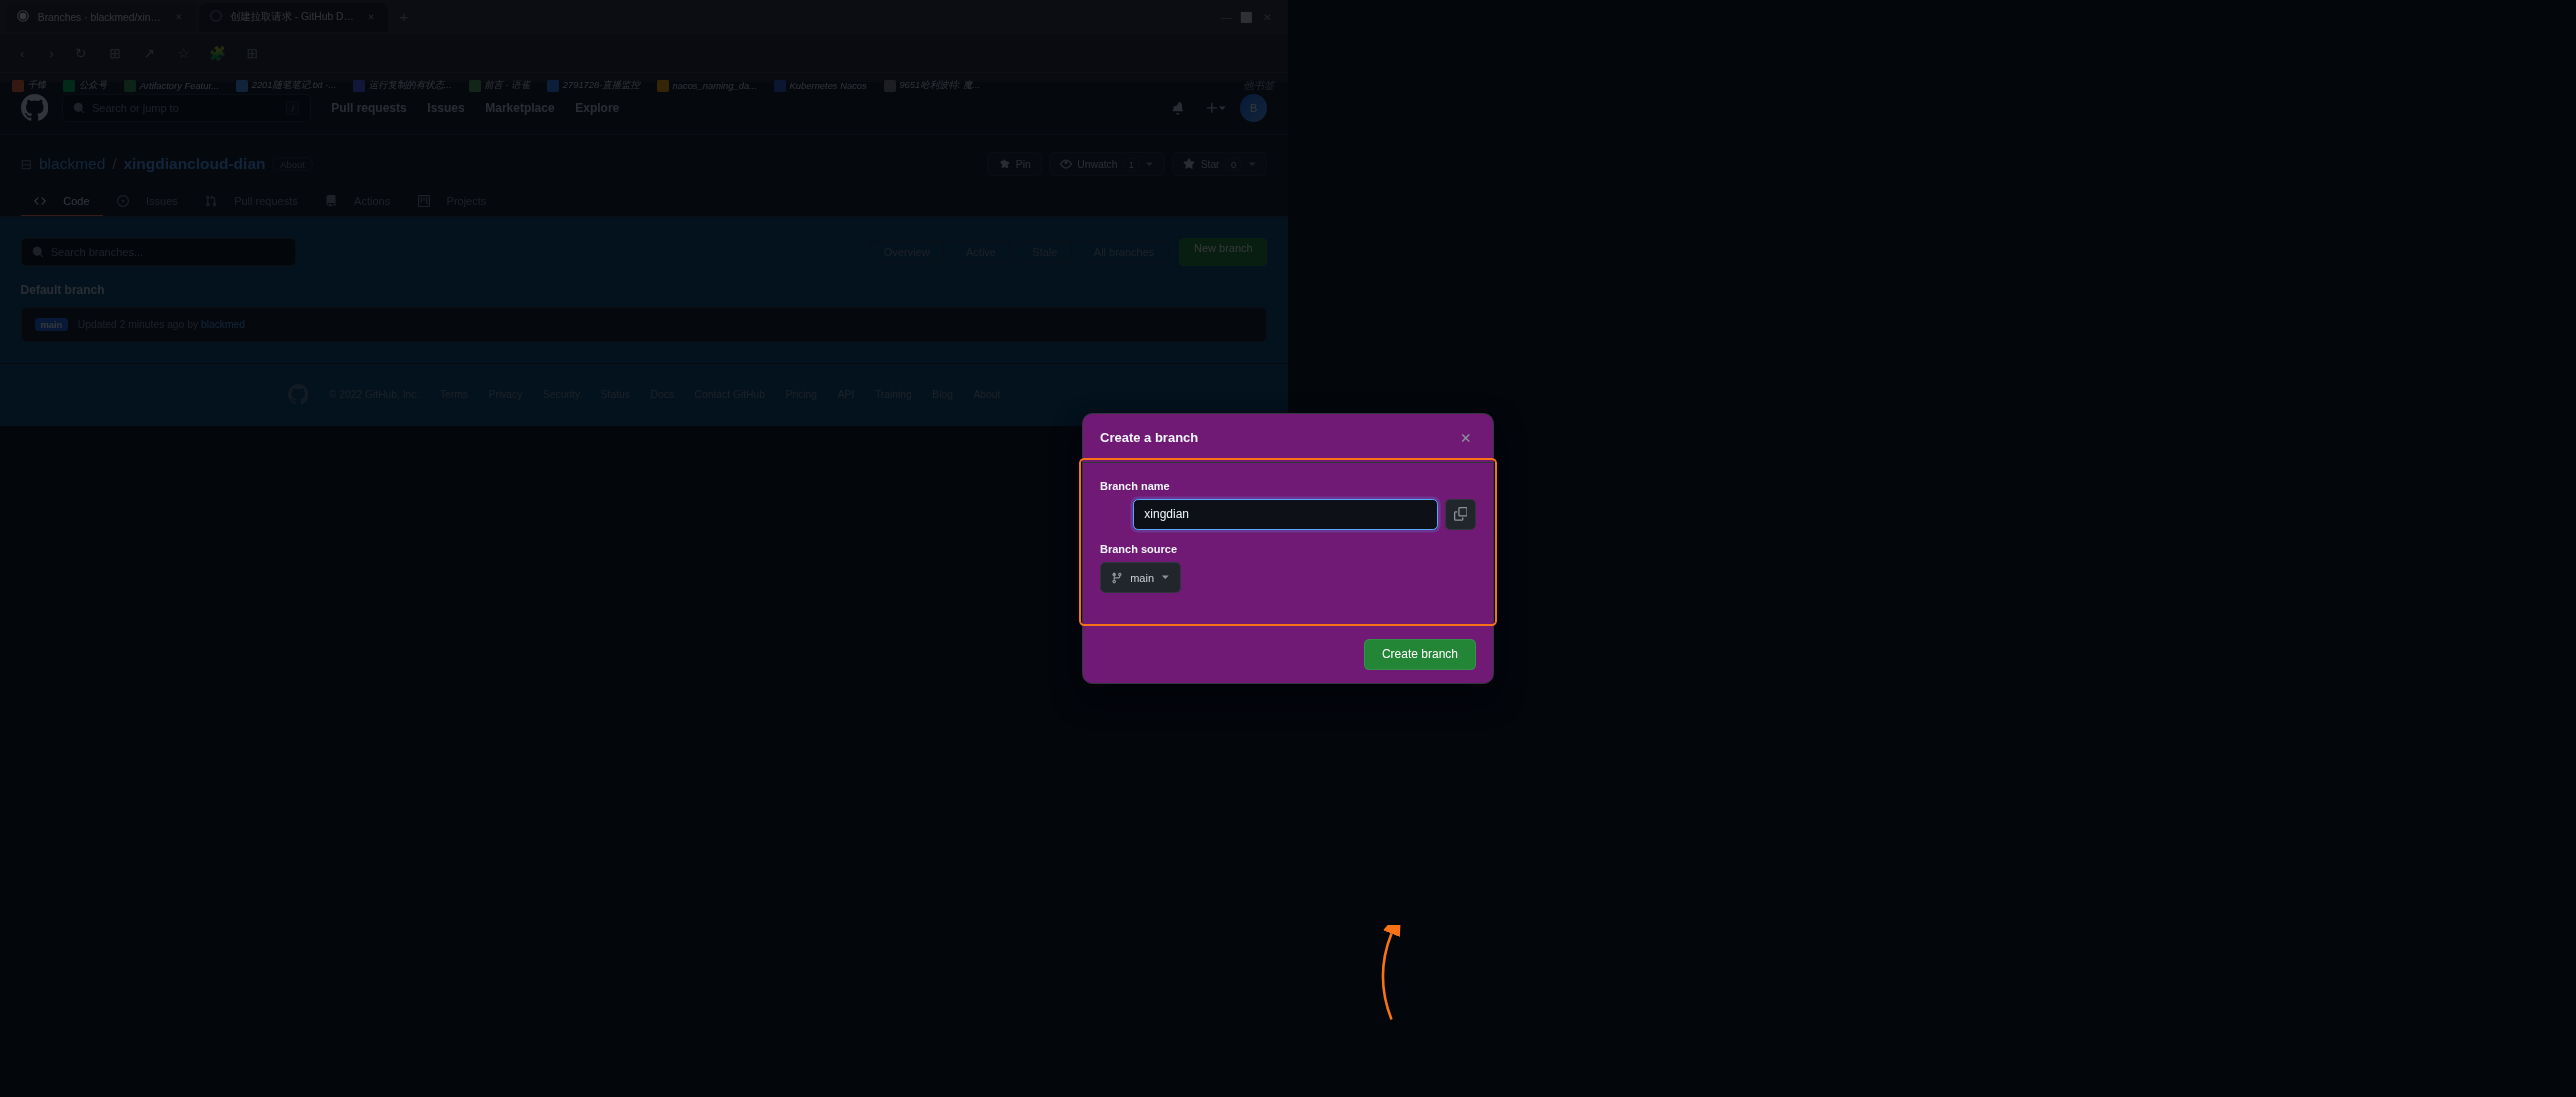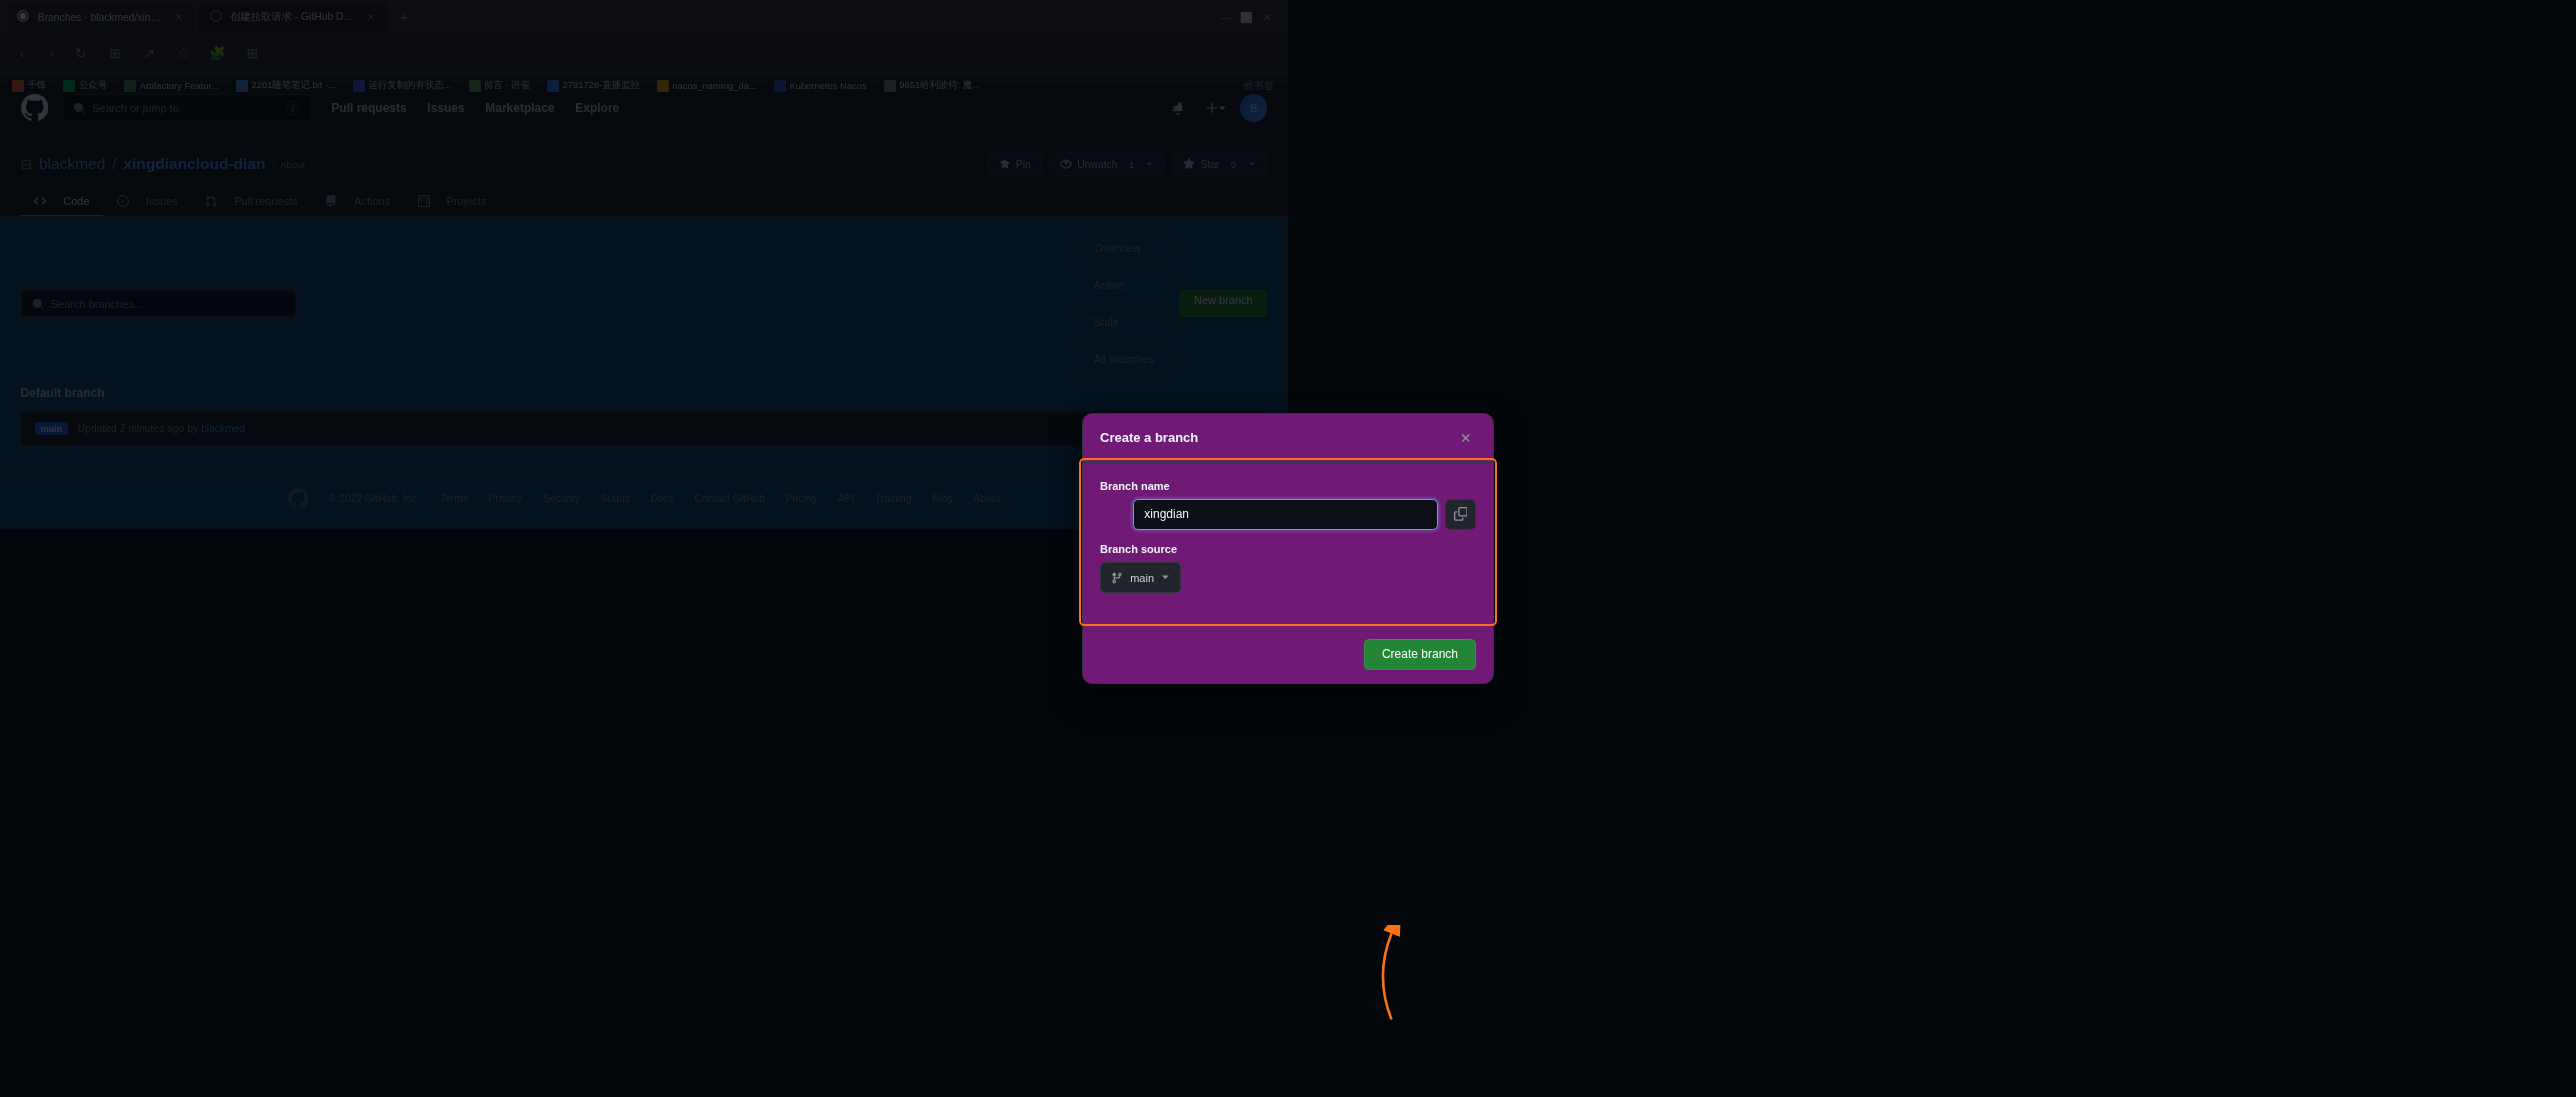--- a/index.html
+++ b/index.html
@@ -141,20 +141,21 @@
     }
     .bookmarks-bar {
       display: flex;
       align-items: center;
       height: 26px;
       background: #292a2d;
       padding: 0 6.9px;
       gap: 6.9px;
       border-top: 0.9px solid #3c4043;
       overflow: hidden;
+      font-style: italic;
     }
     .bookmark-item {
       display: flex;
       align-items: center;
       gap: 3.4px;
       font-size: 9.4px;
       color: #e8eaed;
       padding: 1.7px 5.2px;
       border-radius: 2.6px;
       white-space: nowrap;
@@ -351,22 +352,21 @@
       padding: 3.4px 10.3px;
       gap: 6.9px;
       width: 275px;
       height: 27.5px;
       color: #8b949e;
       font-size: 11px;
     }
     .branch-filter-tabs {
       margin-left: auto;
       display: flex;
-      gap: 16px;
-      flex-direction: column;
+      gap: 8px;
     }
     .branch-filter-tab {
       padding: 3.4px 13.7px;
       font-size: 11px;
       color: #8b949e;
       cursor: pointer;
       border: 0.9px solid #30363d;
     }
     .branch-filter-tab:first-child {
       border-radius: 5.2px 0 0 5.2px;

